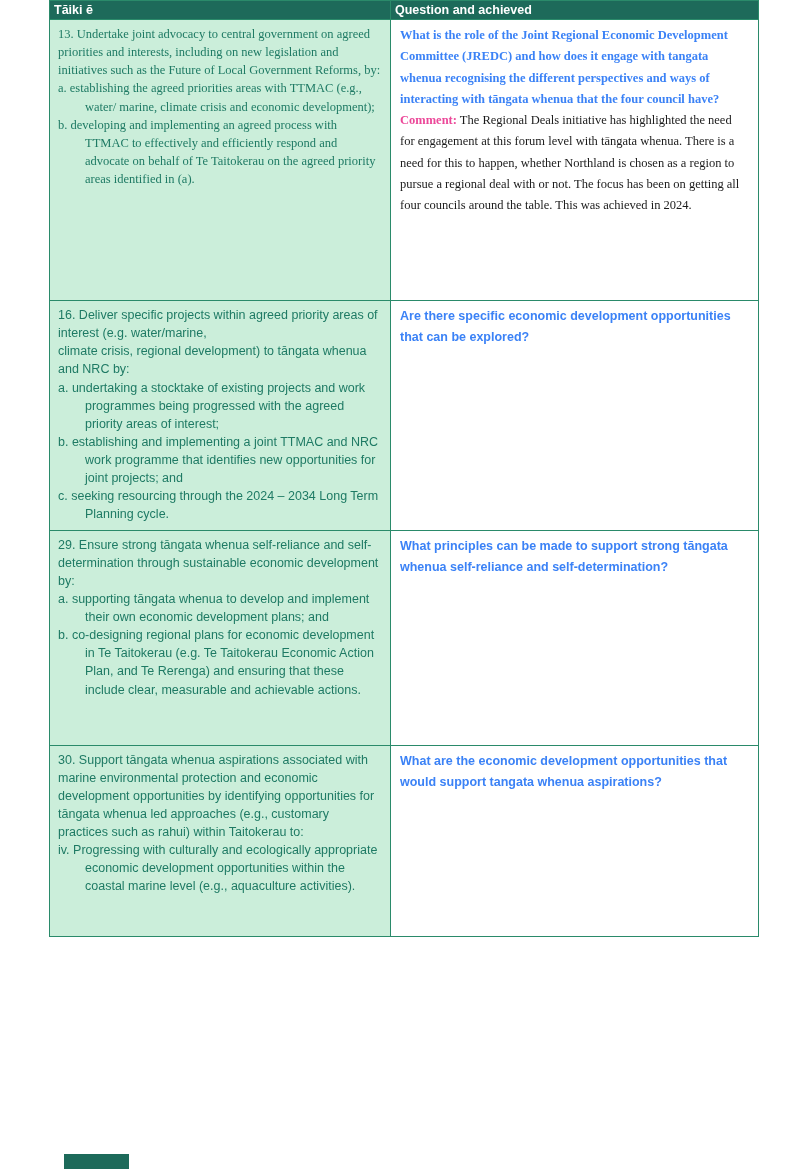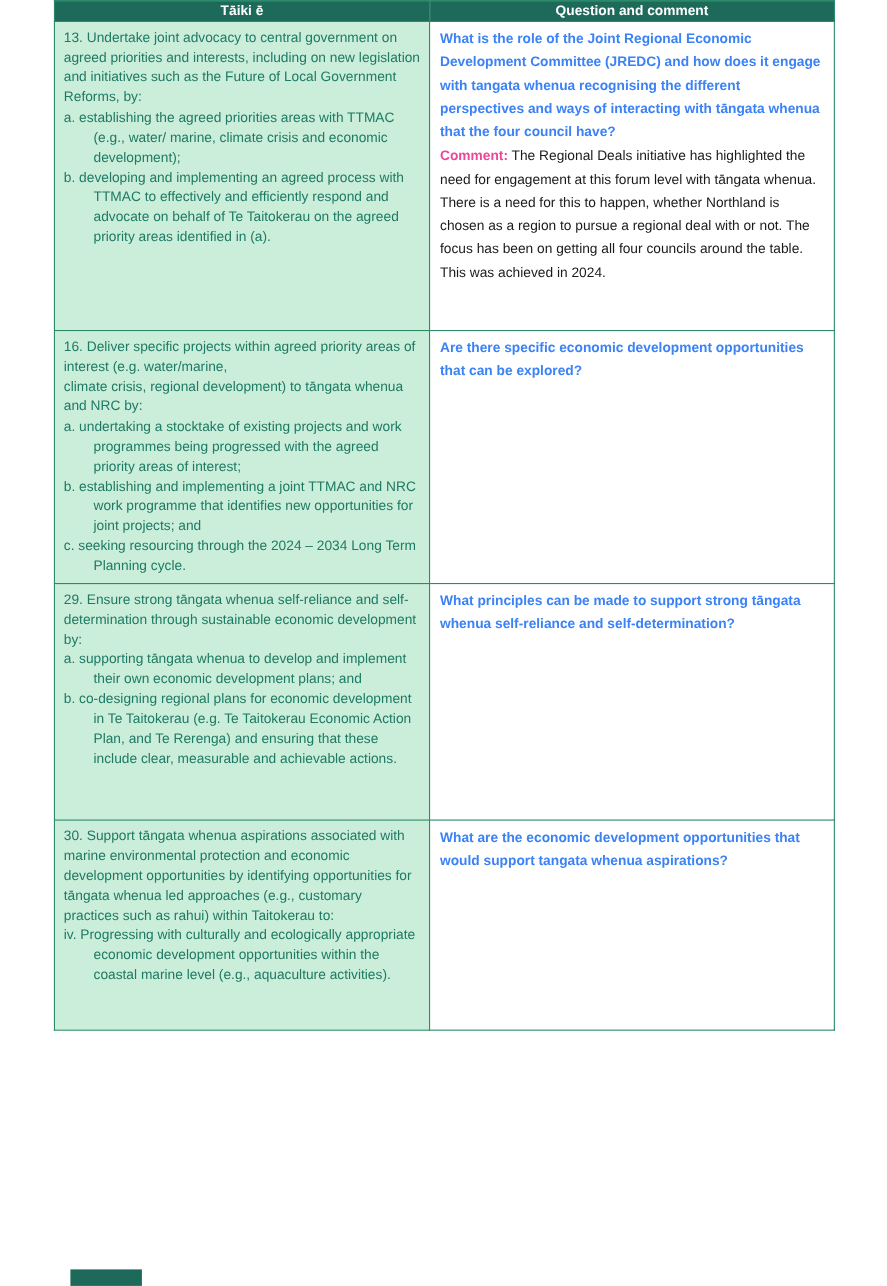--- a/index.html
+++ b/index.html
@@ -26,60 +26,60 @@
     border-collapse:collapse;width:709px;table-layout:fixed;
   }
   table.priorities th,table.priorities td{
     border:1px solid var(--border);
     vertical-align:top;
   }
   th.col-taiki{width:341px;}
   th.col-question{width:368px;}
   thead th{
     background:var(--header-bg);color:var(--header-text);
-    font-size:12.5px;font-weight:bold;text-align:center;
+    font-size:12.5px;font-weight:bold;text-align:left;
     padding:2px 4px;height:19px;
   }
   td.taiki-cell{
     background:var(--cell-bg);color:var(--cell-text);
     font-size:12.5px;line-height:1.45;
     padding:5px 8px 6px 8px;
   }
   td.question-cell{
     background:#ffffff;color:var(--body-text);
     font-size:12.5px;line-height:1.7;
     padding:5px 9px 6px 9px;
   }
   .para{margin:0;}
   .para.hang{padding-left:27px;text-indent:-27px;}
   .question{font-weight:bold;color:#3b82f6;margin:0;}
   .comment{margin:0;}
   .comment strong{color:#ec4899;}
-  tbody tr:nth-child(1) td{height:281px;}
+  tbody tr:nth-child(1) td{height:281px;font-family:Liberation Serif, serif;}
   tbody tr:nth-child(2) td{height:170px;}
   tbody tr:nth-child(3) td{height:215px;}
   tbody tr:nth-child(4) td{height:191px;}
   .doc-footer{
     margin-top:21px;font-size:12.5px;color:#000;
   }
   .next-page-sliver{
     position:absolute;left:64px;top:1154px;width:65px;height:15px;
     background:var(--header-bg);
   }
 </style>
 </head>
 <body>
 
 <div class="page">
 
   <table class="priorities">
     <thead>
       <tr>
         <th class="col-taiki">Tāiki ē</th>
-        <th class="col-question">Question and comment</th>
+        <th class="col-question">Question and achieved</th>
       </tr>
     </thead>
     <tbody id="table-body">
         <tr>
           <td class="taiki-cell">
             <div class="para">13. Undertake joint advocacy to central government on agreed priorities and interests, including on new legislation and initiatives such as the Future of Local Government Reforms, by:</div>
             <div class="para hang">a. establishing the agreed priorities areas with TTMAC (e.g., water/ marine, climate crisis and economic development);</div>
             <div class="para hang">b. developing and implementing an agreed process with TTMAC to effectively and efficiently respond and advocate on behalf of Te Taitokerau on the agreed priority areas identified in (a).</div>
           </td>
           <td class="question-cell">

